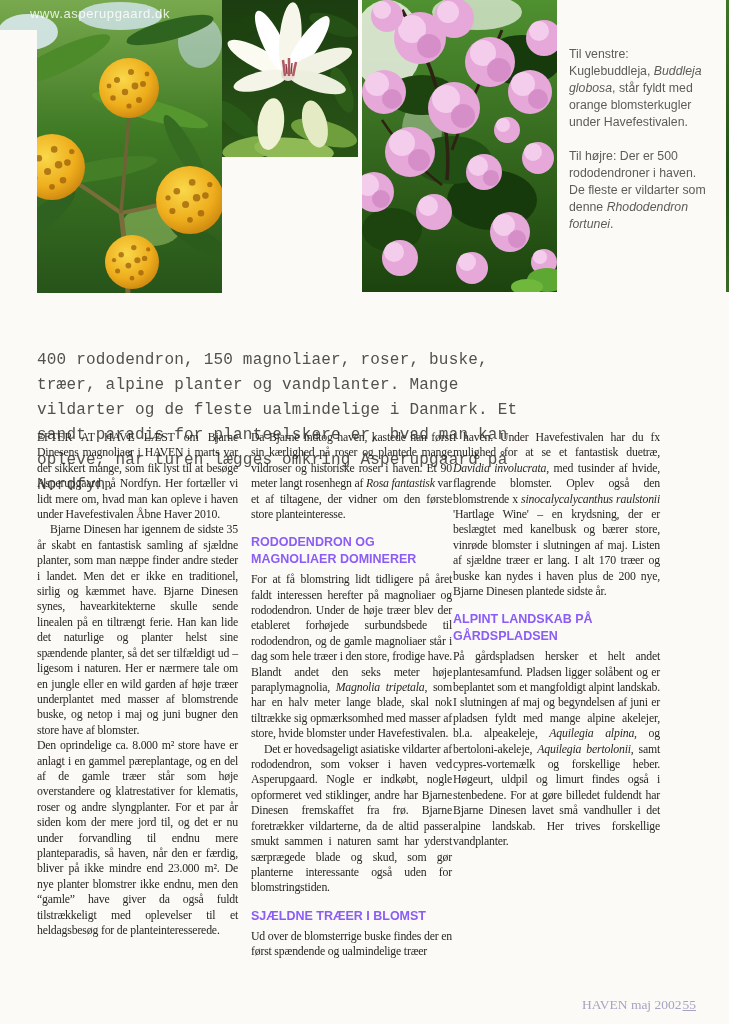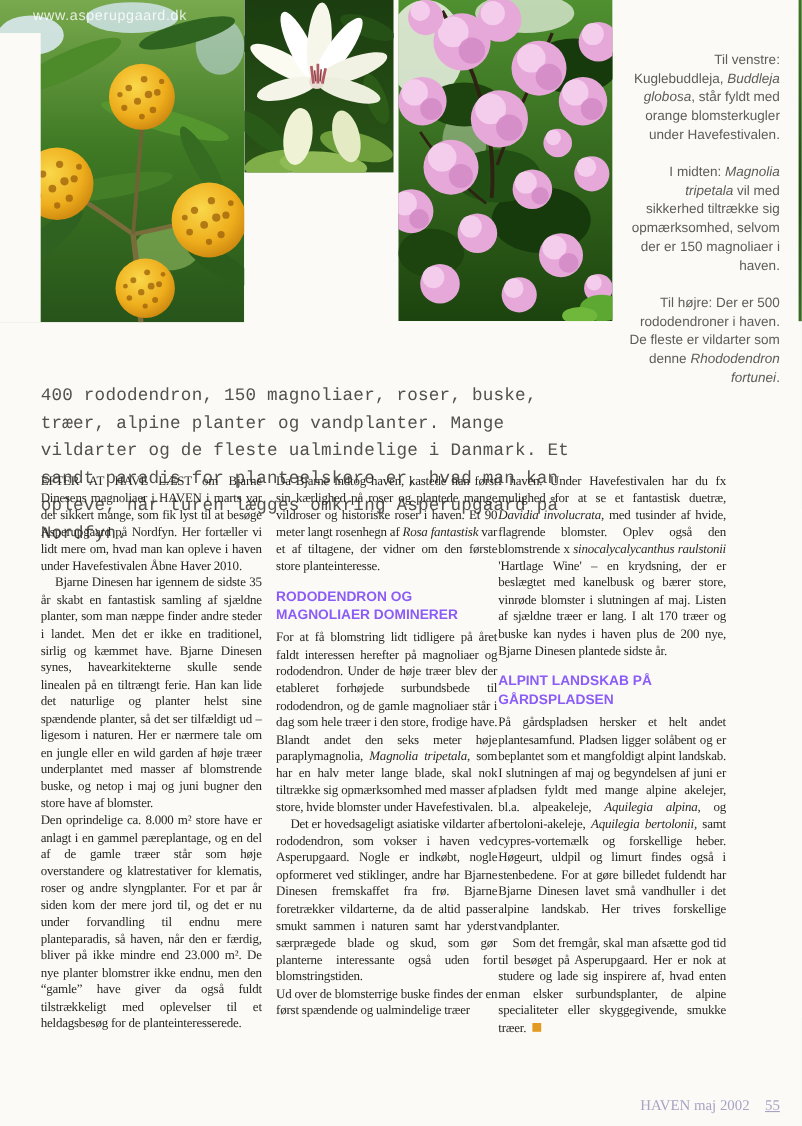--- a/index.html
+++ b/index.html
@@ -12,21 +12,21 @@
   .photo-left{left:0;top:0;width:222px;height:293px;}
   .photo-magnolia{left:222px;top:0;width:136px;height:157px;}
   .photo-rhodo{left:362px;top:0;width:195px;height:292px;}
   .notch{left:0;top:30px;width:37px;height:263px;background:#fbfaf7;}
   .edge-strip{left:726px;top:0;width:3px;height:292px;
       background:linear-gradient(180deg,#3f7526,#254f16 60%,#3a6b24);}
   .watermark{left:7px;top:6px;font-family:"Liberation Sans",sans-serif;
       font-size:13px;color:rgba(255,255,255,0.82);letter-spacing:.6px;z-index:5;margin-left:23px;}
   
   .caption{left:569px;top:46px;width:140px;font-family:"Liberation Sans",sans-serif;
-      font-size:12.3px;line-height:17px;color:#5d5c58;text-align:right;}
+      font-size:12.3px;line-height:17px;color:#5d5c58;}
   .caption p{margin:0 0 17px 0;}
   .caption em{font-style:italic;}
   
   .intro{left:37px;top:332px;width:500px;font-family:Liberation Mono, monospace;
       font-size:16px;line-height:25px;color:#52514d;letter-spacing:.2px;}
   
   .col{position:absolute;top:430px;text-align:justify;color:#2b2722;
       font-size:11.8px;line-height:15.4px;letter-spacing:-0.2px;}
   .col1{left:37px;width:201px;}
   .col2{left:251px;width:201px;}
@@ -34,21 +34,21 @@
   .col p{margin:0;text-indent:13px;}
   .col p.noindent{text-indent:0;}
   .col h3{font-family:"Liberation Sans",sans-serif;font-size:12.5px;line-height:1.35;
       font-weight:700;color:#8b5cf6;letter-spacing:0;margin:12px 0 4px 0;text-align:left;}
   .col em{font-style:italic;}
   .end-marker{display:inline-block;width:8px;height:8px;margin-left:6px;
       vertical-align:baseline;}
   
   .footer{left:582px;top:997px;font-family:"Liberation Serif",serif;
       font-size:13.5px;color:#a7a4c3;white-space:nowrap;}
-  .footer .pageno{margin-left:14px;text-decoration:underline;}
+  .footer .pageno{margin-left:1px;text-decoration:underline;}
 </style>
 </head>
 <body>
 
 <div class="page">
 
   <div class="photo photo-left">
     <svg viewBox="0 0 222 293" preserveAspectRatio="none">
       <defs>
         <linearGradient id="gbg1" x1="0" y1="0" x2="0" y2="1">
@@ -242,42 +242,41 @@
       <ellipse cx="165" cy="287" rx="16" ry="8" fill="#6fb83c"></ellipse>
     </svg>
   </div>
 
   <div class="abs notch"></div>
   <div class="abs edge-strip"></div>
   <div class="abs watermark">www.asperupgaard.dk</div>
 
   <aside class="abs caption">
       <p class="noindent"><span>Til venstre: Kuglebuddleja, </span><em>Buddleja globosa</em><span>, står fyldt med orange blomsterkugler under Havefestivalen.</span></p>
-      <p class="noindent"><span>I midten: </span><em>Magnolia tripetala</em><span> vil med sikkerhed tiltrække sig opmærksomhed, selvom der er 150 magnoliaer i haven.</span></p>
       <p class="noindent"><span>Til højre: Der er 500 rododendroner i haven. De fleste er vildarter som denne </span><em>Rhododendron fortunei</em><span>.</span></p>
     </aside>
 
   <p class="abs intro">400 rododendron, 150 magnoliaer, roser, buske, træer, alpine planter og vandplanter. Mange vildarter og de fleste ualmindelige i Danmark. Et sandt paradis for planteelskere er, hvad man kan opleve, når turen lægges omkring Asperupgaard på Nordfyn.</p>
 
   <div class="col col1">
       <p class="noindent"><span>EFTER AT HAVE LÆST om Bjarne Dinesens magnoliaer i HAVEN i marts var der sikkert mange, som fik lyst til at besøge Asperupgaard på Nordfyn. Her fortæller vi lidt mere om, hvad man kan opleve i haven under Havefestivalen Åbne Haver 2010.</span></p>
       <p class=""><span>Bjarne Dinesen har igennem de sidste 35 år skabt en fantastisk samling af sjældne planter, som man næppe finder andre steder i landet. Men det er ikke en traditionel, sirlig og kæmmet have. Bjarne Dinesen synes, havearkitekterne skulle sende linealen på en tiltrængt ferie. Han kan lide det naturlige og planter helst sine spændende planter, så det ser tilfældigt ud – ligesom i naturen. Her er nærmere tale om en jungle eller en wild garden af høje træer underplantet med masser af blomstrende buske, og netop i maj og juni bugner den store have af blomster.</span></p>
       <p class="noindent"><span>Den oprindelige ca. 8.000 m² store have er anlagt i en gammel pæreplantage, og en del af de gamle træer står som høje overstandere og klatrestativer for klematis, roser og andre slyngplanter. For et par år siden kom der mere jord til, og det er nu under forvandling til endnu mere planteparadis, så haven, når den er færdig, bliver på ikke mindre end 23.000 m². De nye planter blomstrer ikke endnu, men den “gamle” have giver da også fuldt tilstrækkeligt med oplevelser til et heldagsbesøg for de planteinteresserede.</span></p>
     </div>
   <div class="col col2">
       <p class="noindent"><span>Da Bjarne indtog haven, kastede han først sin kærlighed på roser og plantede mange vildroser og historiske roser i haven. Et 90 meter langt rosenhegn af </span><em>Rosa fantastisk</em><span> var et af tiltagene, der vidner om den første store planteinteresse.</span></p>
       <h3>RODODENDRON OG MAGNOLIAER DOMINERER</h3>
       <p class="noindent"><span>For at få blomstring lidt tidligere på året faldt interessen herefter på magnoliaer og rododendron. Under de høje træer blev der etableret forhøjede surbundsbede til rododendron, og de gamle magnoliaer står i dag som hele træer i den store, frodige have. Blandt andet den seks meter høje paraplymagnolia, </span><em>Magnolia tripetala</em><span>, som har en halv meter lange blade, skal nok tiltrække sig opmærksomhed med masser af store, hvide blomster under Havefestivalen.</span></p>
       <p class=""><span>Det er hovedsageligt asiatiske vildarter af rododendron, som vokser i haven ved Asperupgaard. Nogle er indkøbt, nogle opformeret ved stiklinger, andre har Bjarne Dinesen fremskaffet fra frø. Bjarne foretrækker vildarterne, da de altid passer smukt sammen i naturen samt har yderst særprægede blade og skud, som gør planterne interessante også uden for blomstringstiden.</span></p>
+      <h3>SJÆLDNE TRÆER I BLOMST</h3>
       <p class="noindent"><span>Ud over de blomsterrige buske findes der en først spændende og ualmindelige træer</span></p>
     </div>
   <div class="col col3">
       <p class="noindent"><span>i haven. Under Havefestivalen har du fx mulighed for at se et fantastisk duetræ, </span><em>Davidia involucrata</em><span>, med tusinder af hvide, flagrende blomster. Oplev også den blomstrende x </span><em>sinocalycalycanthus raulstonii</em><span> 'Hartlage Wine' – en krydsning, der er beslægtet med kanelbusk og bærer store, vinrøde blomster i slutningen af maj. Listen af sjældne træer er lang. I alt 170 træer og buske kan nydes i haven plus de 200 nye, Bjarne Dinesen plantede sidste år.</span></p>
       <h3>ALPINT LANDSKAB PÅ GÅRDSPLADSEN</h3>
       <p class="noindent"><span>På gårdspladsen hersker et helt andet plantesamfund. Pladsen ligger solåbent og er beplantet som et mangfoldigt alpint landskab. I slutningen af maj og begyndelsen af juni er pladsen fyldt med mange alpine akelejer, bl.a. alpeakeleje, </span><em>Aquilegia alpina</em><span>, og bertoloni-akeleje, </span><em>Aquilegia bertolonii</em><span>, samt cypres-vortemælk og forskellige heber. Høgeurt, uldpil og limurt findes også i stenbedene. For at gøre billedet fuldendt har Bjarne Dinesen lavet små vandhuller i det alpine landskab. Her trives forskellige vandplanter.</span></p>
-      <p class=""><span>Som det fremgår, skal man afsætte god tid til besøget på Asperupgaard. Her er nok at studere og lade sig inspirere af, hvad enten man elsker surbundsplanter, de alpine specialiteter eller skyggegivende, smukke træer.</span><span class="end-marker" style="background: rgb(227, 154, 33);"></span></p>
     </div>
 
   <footer class="abs footer">
     <span>HAVEN maj 2002</span><span class="pageno">55</span>
   </footer>
 
 </div>
 
 </body></html>

